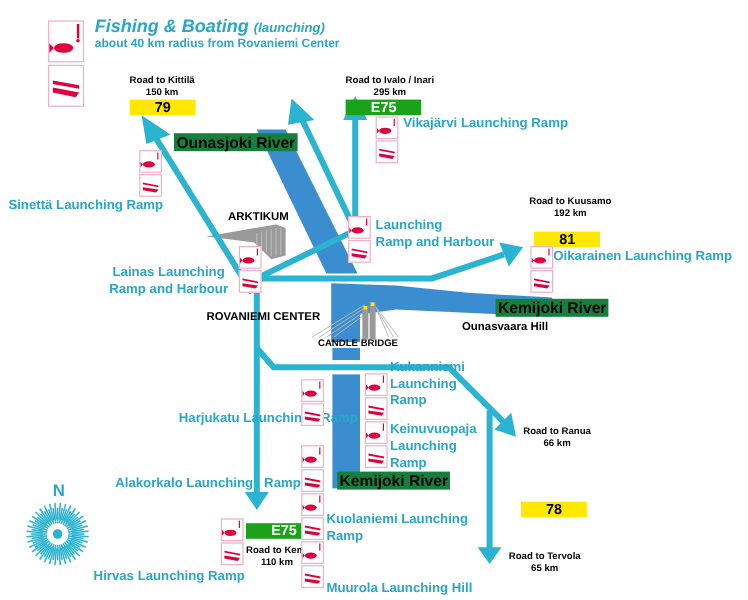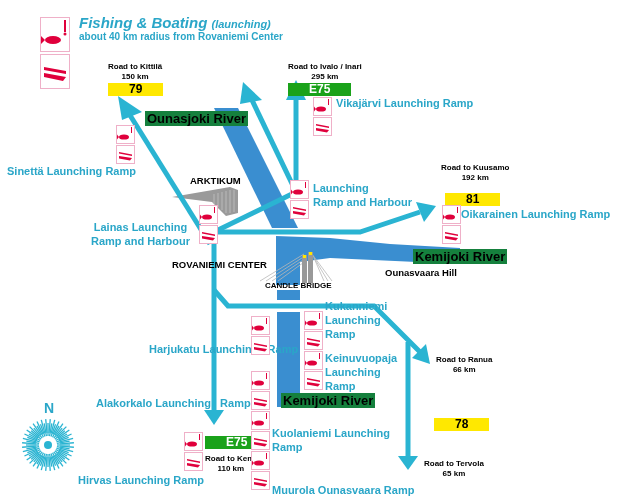--- a/index.html
+++ b/index.html
@@ -249,21 +249,21 @@
     <div>Keinuvuopaja</div>
     <div>Launching</div>
     <div>Ramp</div>
   </div>
 <div class="abs ramp" style="left:96px;top:396px;"><span>Alakorkalo Launching</span>&nbsp;&nbsp;&nbsp;<span>Ramp</span></div>
 <div class="abs ramp" style="left:272px;top:426px;">
     <div>Kuolaniemi Launching</div>
     <div>Ramp</div>
   </div>
 <div class="abs ramp" style="left:78px;top:473px;">Hirvas Launching Ramp</div>
-<div class="abs ramp" style="left:272px;top:483px;">Muurola Ounasvaara Ramp</div>
+<div class="abs ramp" style="left:272px;top:483px;">Muurola Launching Hill</div>
 
 <div class="abs north" style="left:44px;top:400px;">N</div>
 
 <div id="ramp-icons">
     <div class="icon-box" style="left: 313px; top: 97px;">
       <svg width="17" height="17" viewBox="0 0 17 17">
         <ellipse cx="7" cy="11" rx="5" ry="2.6" fill="#e0003c"></ellipse>
         <polygon points="2,11 0,8.5 0,13.5" fill="#e0003c"></polygon>
         <line x1="14.5" y1="1" x2="14.5" y2="7" stroke="#e0003c" stroke-width="1"></line>
       </svg>

